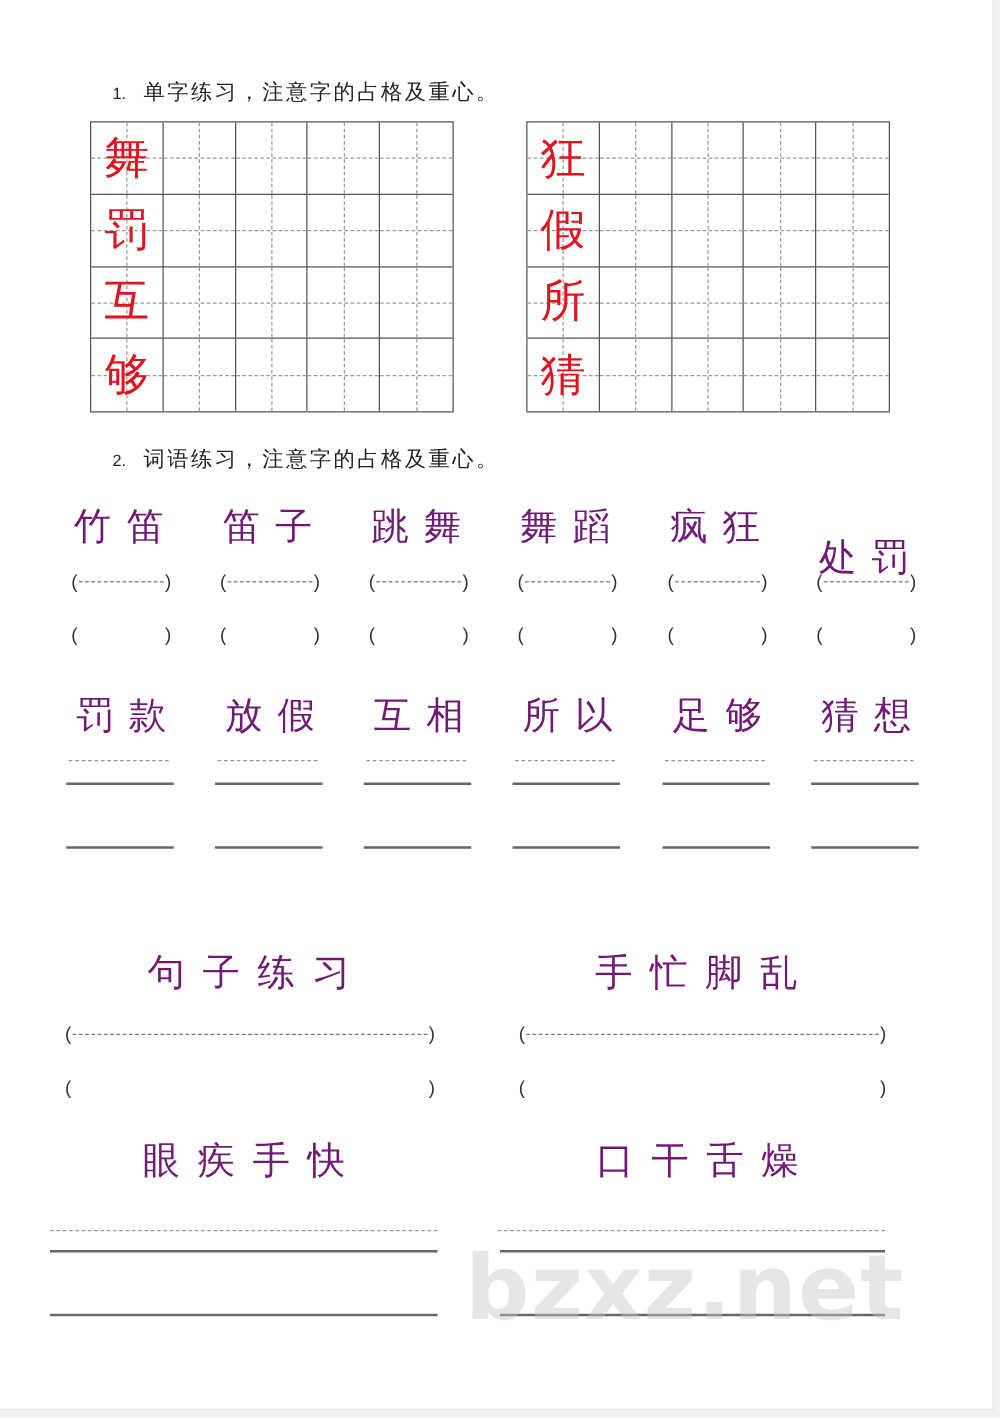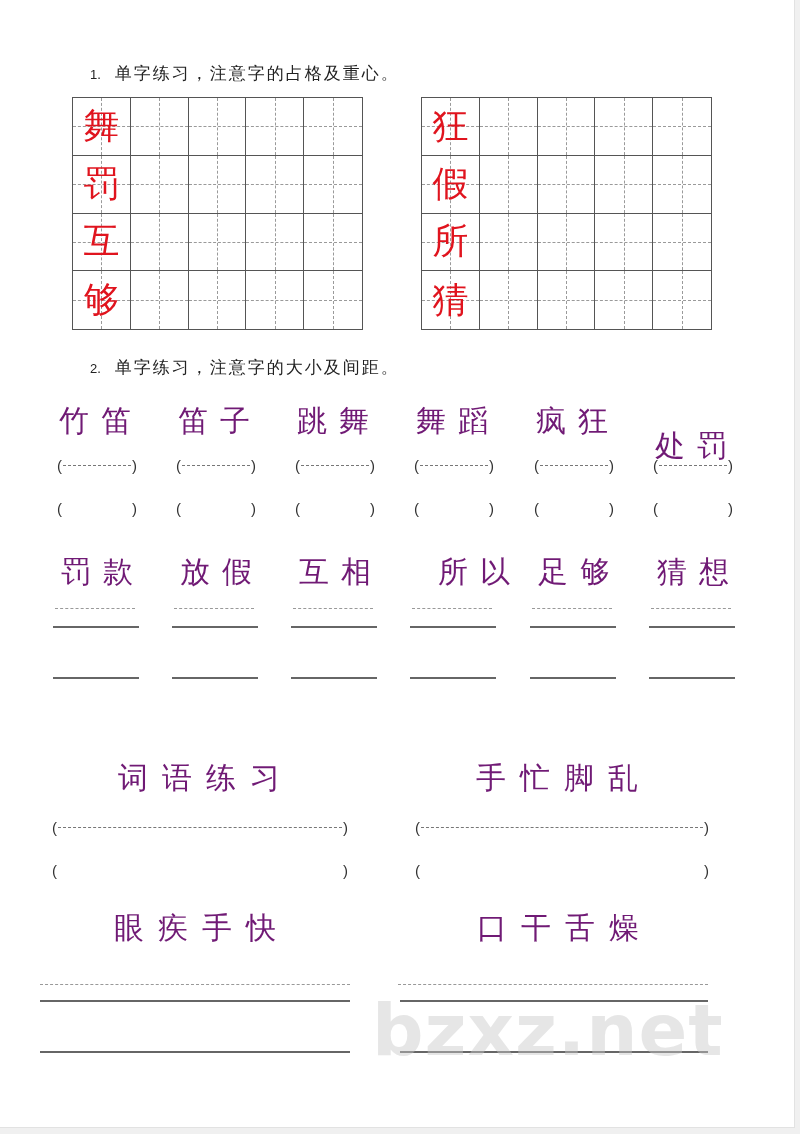--- a/index.html
+++ b/index.html
@@ -109,28 +109,28 @@
       <div class="cell lr">
         <span class="ch">猜</span>
       </div>
       <div class="cell lr"></div>
       <div class="cell lr"></div>
       <div class="cell lr"></div>
       <div class="cell lc lr"></div>
     </div>
 
   <div class="abs section-title" style="left:62px; top:356px;">
-    <span class="num">2.</span><span>单字练习，注意字的大小及间距。</span>
+    <span class="num">2.</span><span>词语练习，注意字的占格及重心。</span>
   </div>
 
   <div id="row1"></div>
   <div id="row2"></div>
 
 
-  <div class="idiom red" style="left:118px; top:758px;">词语练习</div>
+  <div class="idiom red" style="left:118px; top:758px;">句子练习</div>
   <div class="idiom red" style="left:476px; top:758px;">手忙脚乱</div>
 
   <div class="paren" style="left:52px; top:819px; width:296px;">
     <span class="p">(</span>
       <span class="fill dashed"></span>
       <span class="p">)</span>
   </div>
   <div class="paren" style="left:52px; top:862px; width:296px;">
     <span class="p">(</span>
       <span class="fill"></span>
@@ -231,21 +231,21 @@
     <div class="solidline" style="left:53px; top:626px; width:86px;"></div>
     <div class="solidline" style="left:53px; top:677px; width:86px;"></div>
     <div class="word red" style="left:180px; top:552px;">放假</div>
     <div class="dashline" style="left:174px; top:608px; width:80px;"></div>
     <div class="solidline" style="left:172px; top:626px; width:86px;"></div>
     <div class="solidline" style="left:172px; top:677px; width:86px;"></div>
     <div class="word red" style="left:299px; top:552px;">互相</div>
     <div class="dashline" style="left:293px; top:608px; width:80px;"></div>
     <div class="solidline" style="left:291px; top:626px; width:86px;"></div>
     <div class="solidline" style="left:291px; top:677px; width:86px;"></div>
-    <div class="word red" style="left:418px; top:552px;margin-left:20px;">所以</div>
+    <div class="word red" style="left:418px; top:552px;">所以</div>
     <div class="dashline" style="left:412px; top:608px; width:80px;"></div>
     <div class="solidline" style="left:410px; top:626px; width:86px;"></div>
     <div class="solidline" style="left:410px; top:677px; width:86px;"></div>
     <div class="word red" style="left:538px; top:552px;">足够</div>
     <div class="dashline" style="left:532px; top:608px; width:80px;"></div>
     <div class="solidline" style="left:530px; top:626px; width:86px;"></div>
     <div class="solidline" style="left:530px; top:677px; width:86px;"></div>
     <div class="word red" style="left:657px; top:552px;">猜想</div>
     <div class="dashline" style="left:651px; top:608px; width:80px;"></div>
     <div class="solidline" style="left:649px; top:626px; width:86px;"></div>

